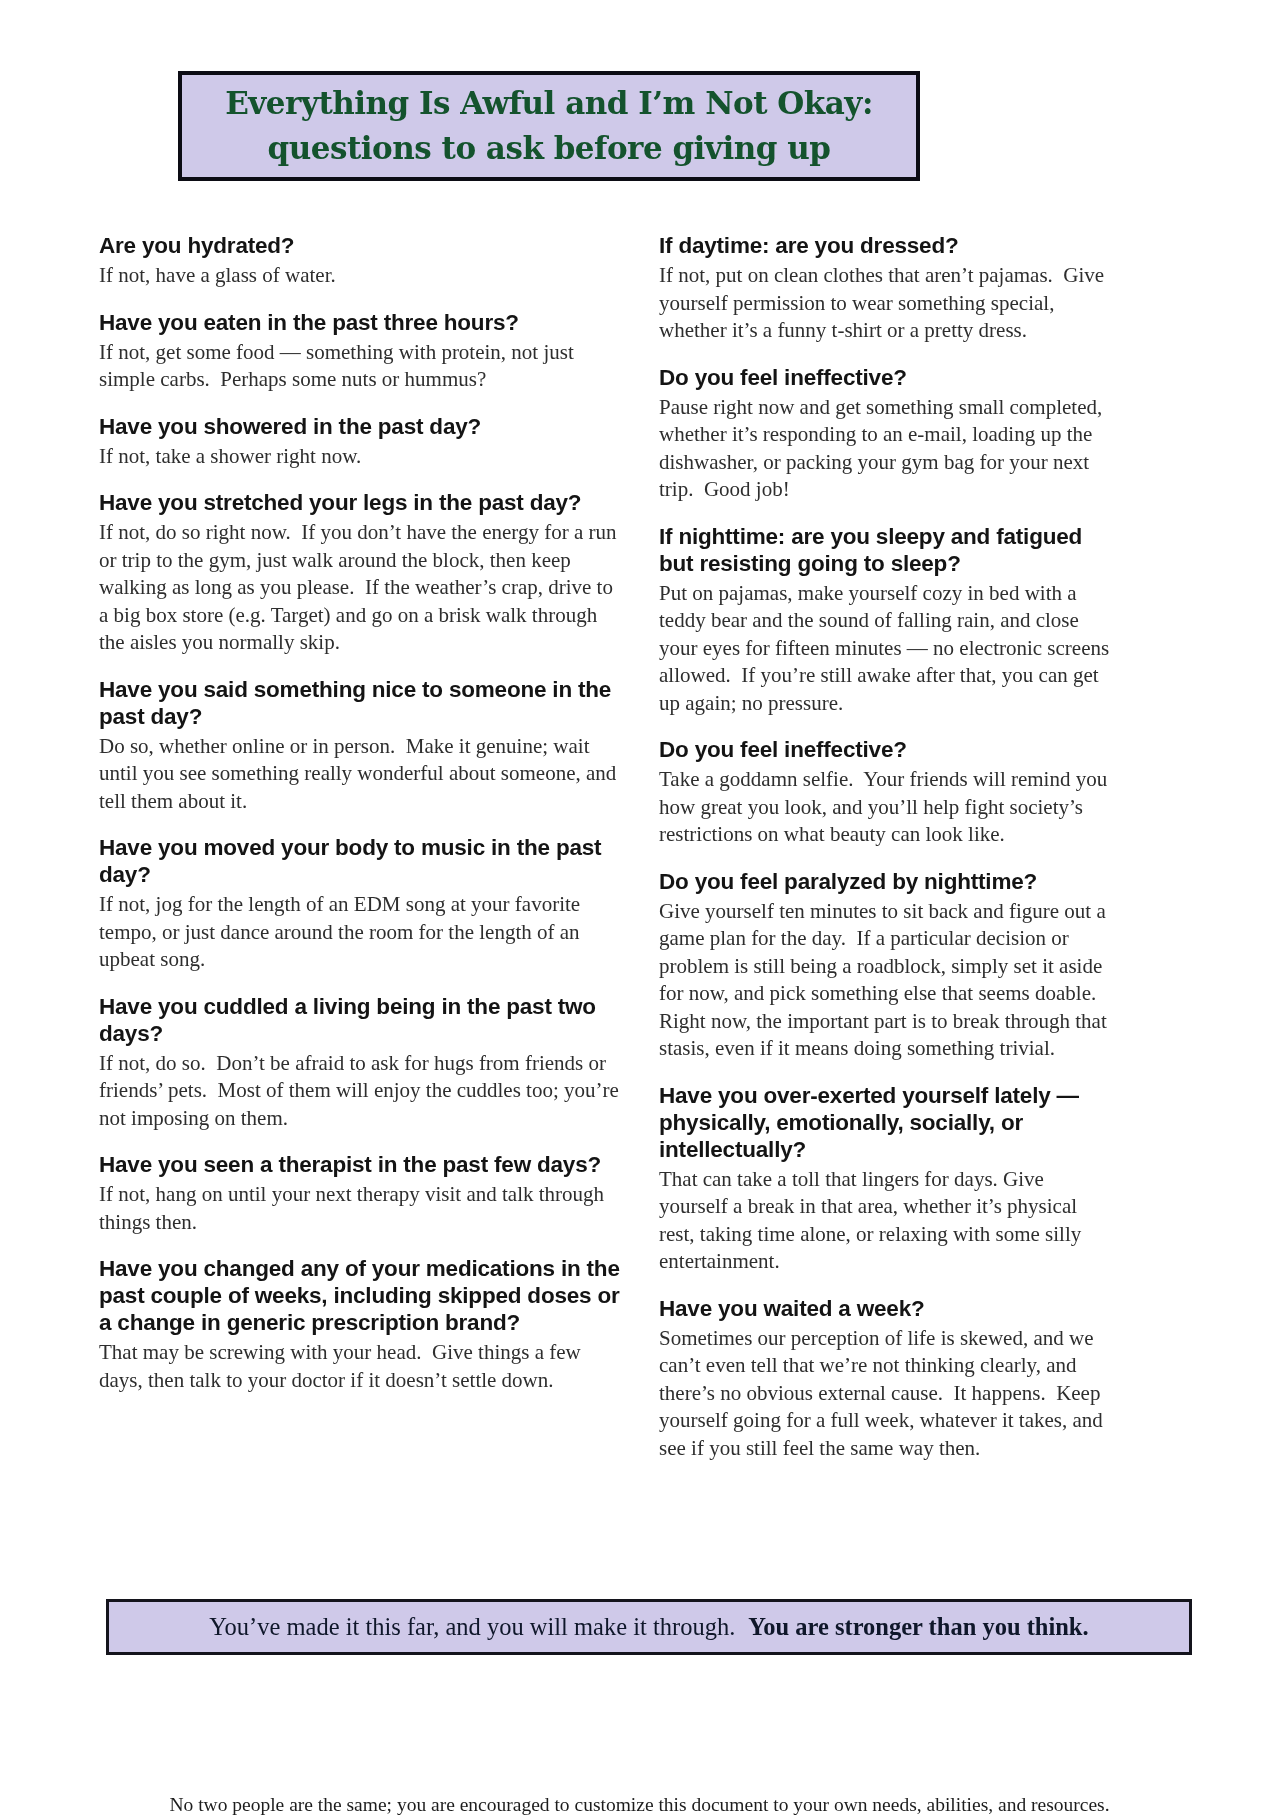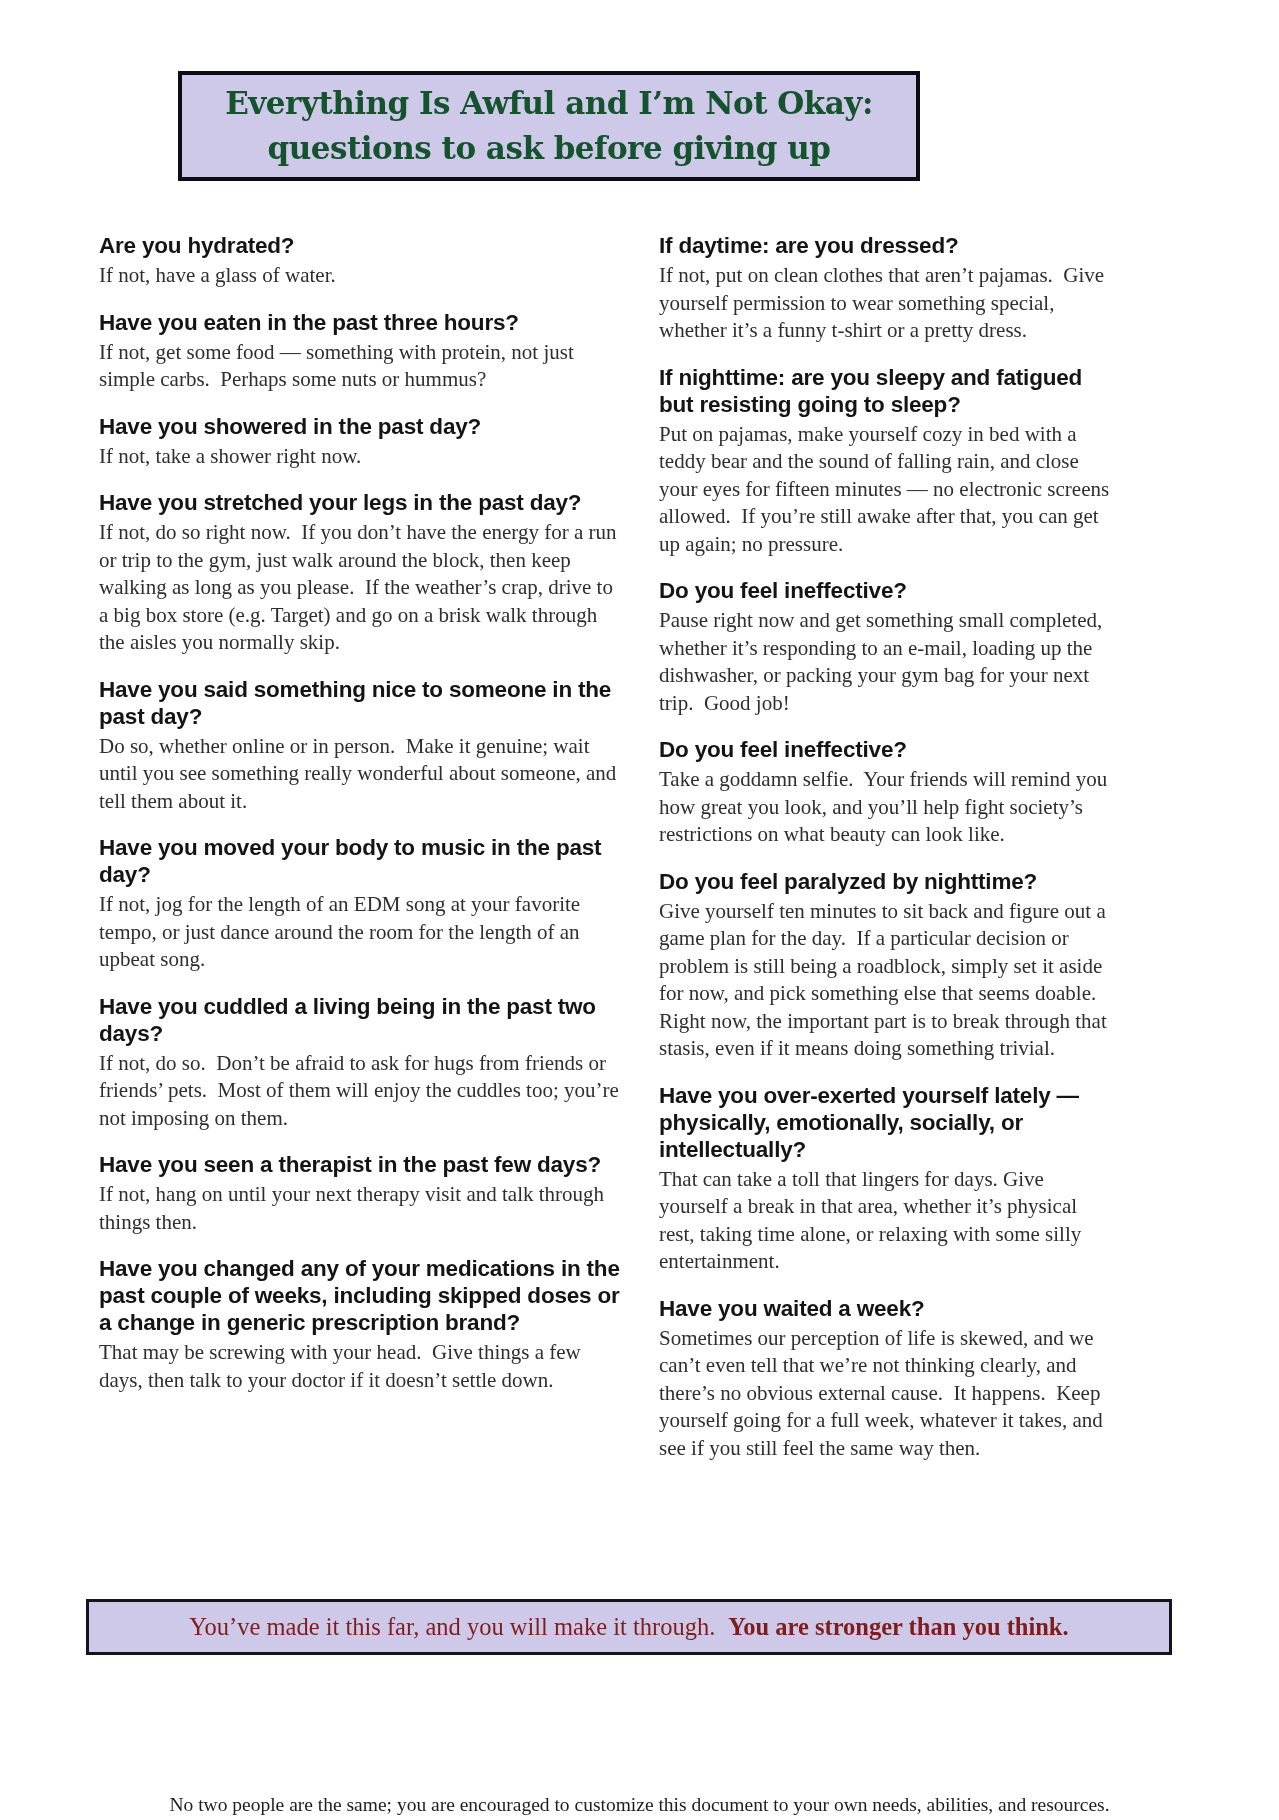--- a/index.html
+++ b/index.html
@@ -50,28 +50,28 @@
     margin: 0;
     font-size: 21px;
     line-height: 27.5px;
     color: #2e2e2e;
     white-space: pre-wrap;
   }
 
   
   .banner {
     position: absolute;
-    left: 86px; top: 1599px;
+    left: 106px; top: 1599px;
     width: 1086px; height: 56px;
     box-sizing: border-box;
     background: #cfc9e9;
     border: 3px solid #14141c;
     display: flex; align-items: center; justify-content: center;
     font-size: 24.5px;
-    color: #7f1d1d;
+    color: #0f172a;
     white-space: pre-wrap;
   }
   .banner .bold { font-weight: bold; margin-left: 13px; }
 
   
   .footer {
     position: absolute;
     left: 0; right: 0; top: 1729px;
     text-align: center;
     font-size: 19.5px;
@@ -126,26 +126,26 @@
     <p>That may be screwing with your head.  Give things a few days, then talk to your doctor if it doesn’t settle down.</p>
   </div>
 </div>
 
 <div class="col col-right">
   <div class="section">
     <h2>If daytime: are you dressed?</h2>
     <p>If not, put on clean clothes that aren’t pajamas.  Give yourself permission to wear something special, whether it’s a funny t-shirt or a pretty dress.</p>
   </div>
   <div class="section">
+    <h2>Do you feel ineffective?</h2>
+    <p>Pause right now and get something small completed, whether it’s responding to an e-mail, loading up the dishwasher, or packing your gym bag for your next trip.  Good job!</p>
+  </div>
+  <div class="section">
     <h2>If nighttime: are you sleepy and fatigued but resisting going to sleep?</h2>
     <p>Put on pajamas, make yourself cozy in bed with a teddy bear and the sound of falling rain, and close your eyes for fifteen minutes — no electronic screens allowed.  If you’re still awake after that, you can get up again; no pressure.</p>
-  </div>
-  <div class="section">
-    <h2>Do you feel ineffective?</h2>
-    <p>Pause right now and get something small completed, whether it’s responding to an e-mail, loading up the dishwasher, or packing your gym bag for your next trip.  Good job!</p>
   </div>
   <div class="section">
     <h2>Do you feel ineffective?</h2>
     <p>Take a goddamn selfie.  Your friends will remind you how great you look, and you’ll help fight society’s restrictions on what beauty can look like.</p>
   </div>
   <div class="section">
     <h2>Do you feel paralyzed by nighttime?</h2>
     <p>Give yourself ten minutes to sit back and figure out a game plan for the day.  If a particular decision or problem is still being a roadblock, simply set it aside for now, and pick something else that seems doable.  Right now, the important part is to break through that stasis, even if it means doing something trivial.</p>
   </div>
   <div class="section">

